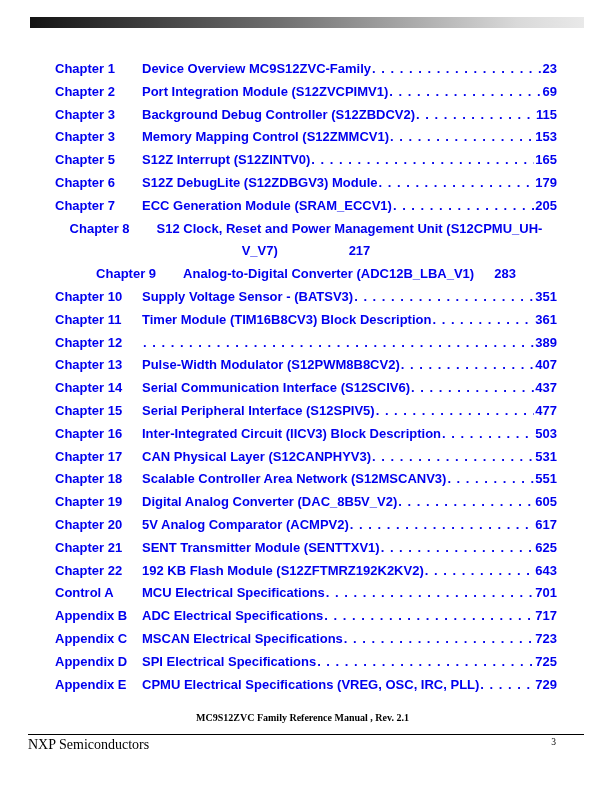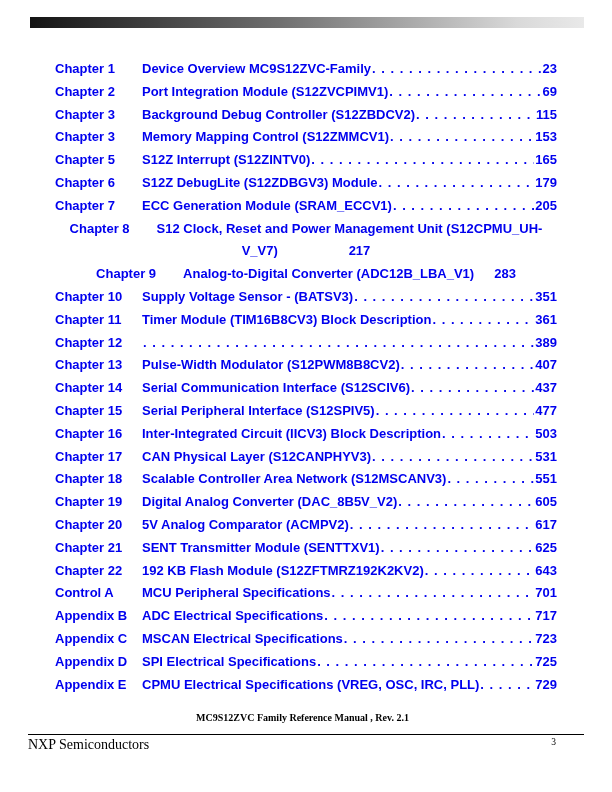--- a/index.html
+++ b/index.html
@@ -241,21 +241,21 @@
         <span class="toc-page">625</span>
       </div>
       <div class="toc-row">
         <span class="toc-label">Chapter 22</span>
         <span class="toc-title">192 KB Flash Module (S12ZFTMRZ192K2KV2)</span>
         <span class="toc-dots"> . . . . . . . . . . . . . . . . . . . . . . . . . . . . . . . . . . . . . . . . . . . . . . . . . . . . . . . . . . . . . . . . . . . . . . . . . . . . . . . . . . . . . . . . . .</span>
         <span class="toc-page">643</span>
       </div>
       <div class="toc-row">
         <span class="toc-label">Control A</span>
-        <span class="toc-title">MCU Peripheral Specifications</span>
+        <span class="toc-title">MCU Electrical Specifications</span>
         <span class="toc-dots"> . . . . . . . . . . . . . . . . . . . . . . . . . . . . . . . . . . . . . . . . . . . . . . . . . . . . . . . . . . . . . . . . . . . . . . . . . . . . . . . . . . . . . . . . . .</span>
         <span class="toc-page">701</span>
       </div>
       <div class="toc-row">
         <span class="toc-label">Appendix B</span>
         <span class="toc-title">ADC Electrical Specifications</span>
         <span class="toc-dots"> . . . . . . . . . . . . . . . . . . . . . . . . . . . . . . . . . . . . . . . . . . . . . . . . . . . . . . . . . . . . . . . . . . . . . . . . . . . . . . . . . . . . . . . . . .</span>
         <span class="toc-page">717</span>
       </div>
       <div class="toc-row">

